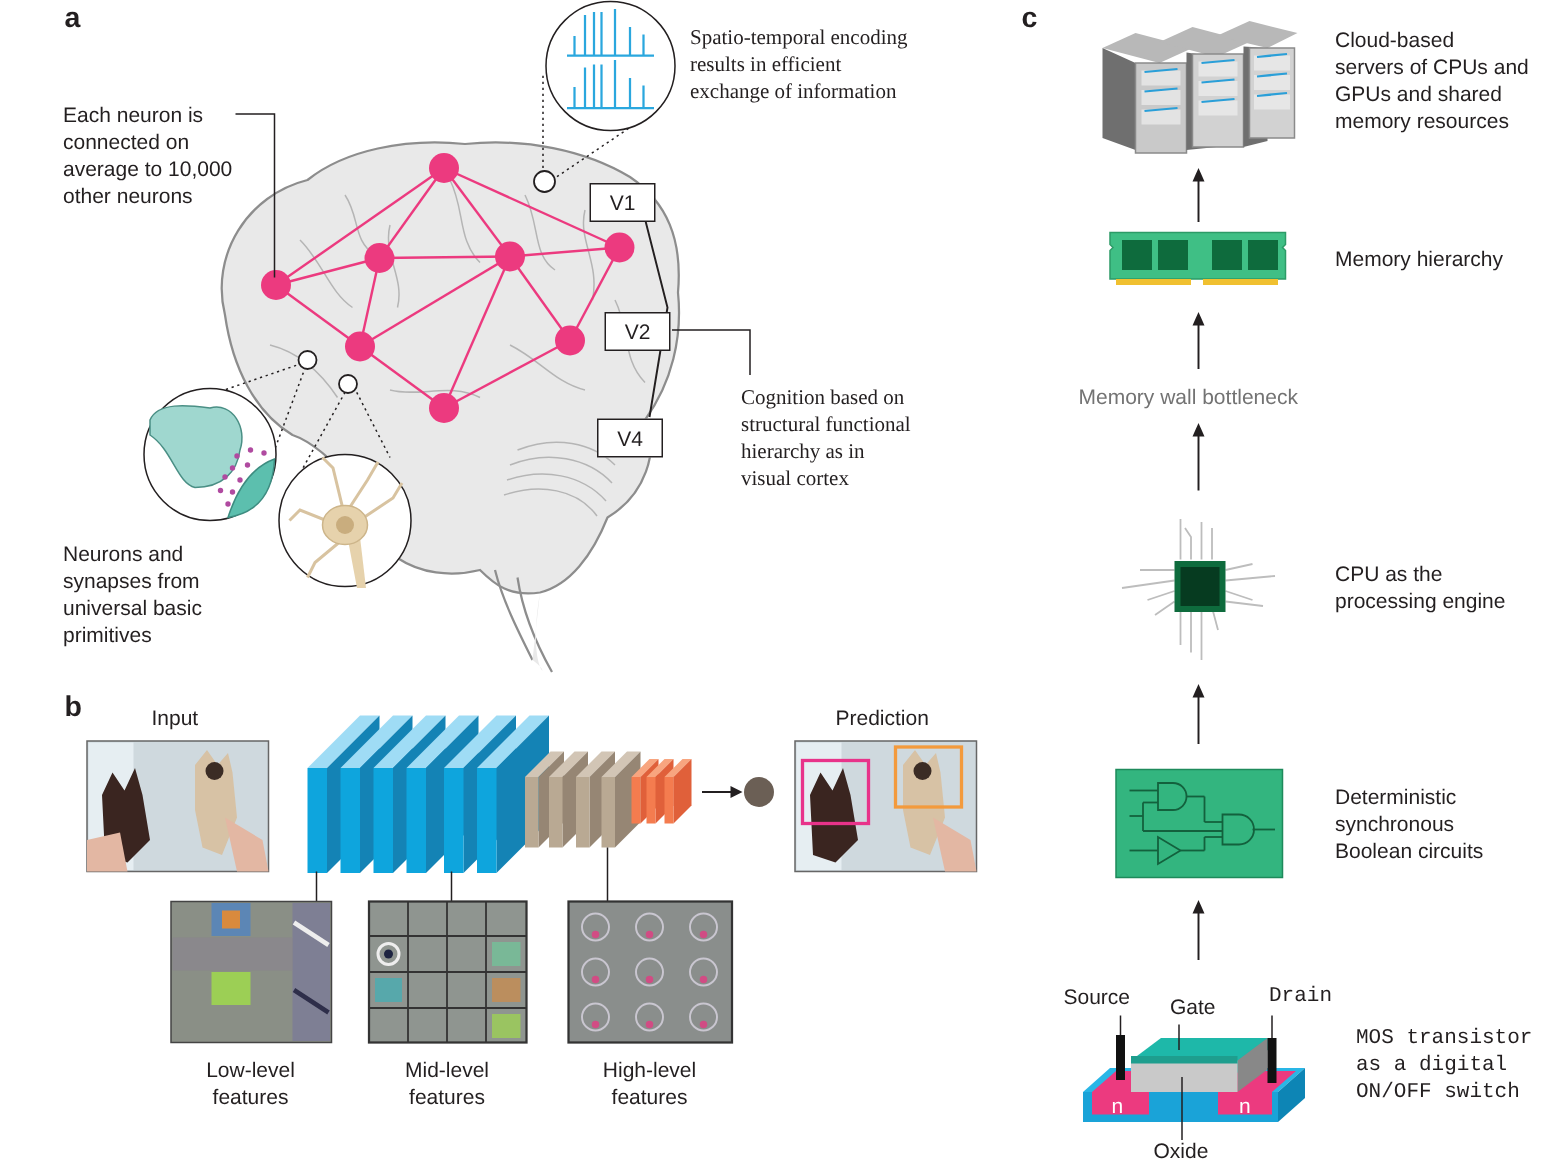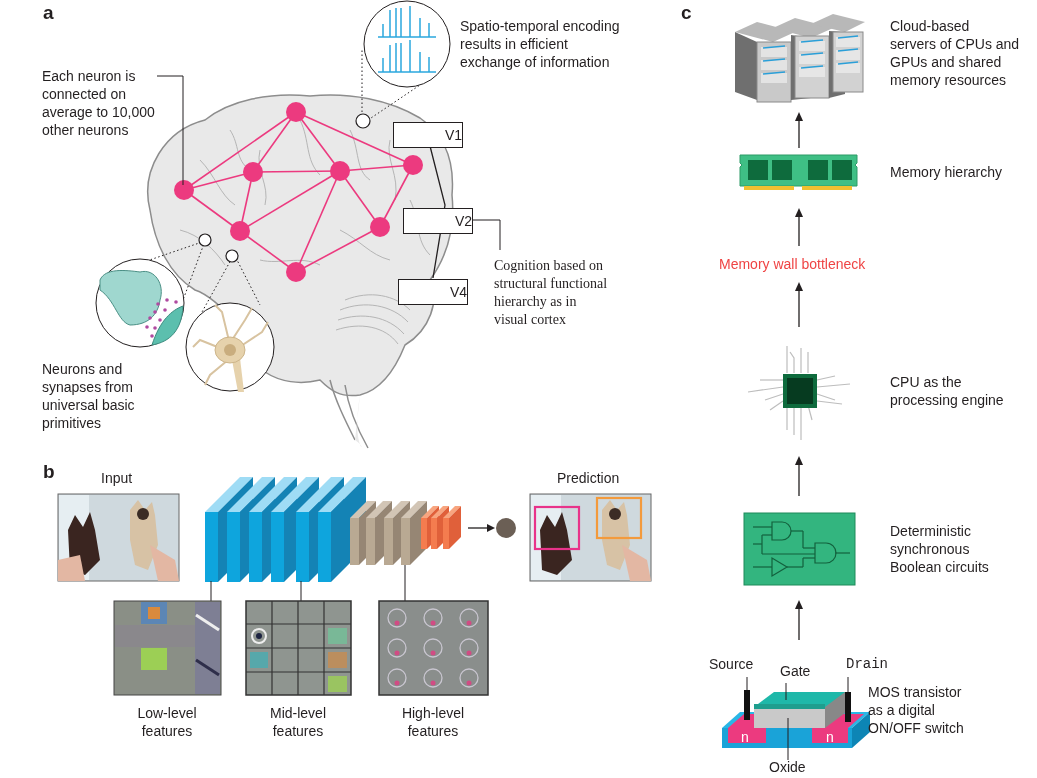--- a/index.html
+++ b/index.html
@@ -1,22 +1,22 @@
 <!DOCTYPE html>
 <html><head>
 <meta charset="utf-8">
 <style>
   html,body{margin:0;padding:0;background:#fff;}
   body{width:1037px;height:778px;position:relative;overflow:hidden;font-family:"Liberation Sans",sans-serif;color:#231f20;}
   .panel-label{position:absolute;font-weight:bold;font-size:19px;font-family:"Liberation Sans",sans-serif;}
   .txt{position:absolute;font-size:14px;line-height:18px;white-space:pre-line;}
   .ctr{text-align:center;}
-  .vbox{position:absolute;width:42px;height:24px;border:1px solid #231f20;background:#fff;font-size:14px;line-height:24px;text-align:right;padding-left:26px;}
+  .vbox{position:absolute;width:42px;height:24px;border:1px solid #231f20;background:#fff;font-size:14px;line-height:24px;text-align:center;}
   svg{position:absolute;left:0;top:0;}
-  .pink{color:#ef4444;}
+  .pink{color:#737373;}
 </style>
 </head>
 <body>
 
 <div class="panel-label" style="left:43px;top:2px;">a</div>
 
 <svg width="1037" height="778">
 
   <g>
     <path d="M150,210 C140,170 165,130 205,120 C230,100 270,92 310,96 C350,92 390,100 420,118 C445,135 455,160 452,195 C455,225 448,255 430,280 C440,300 430,330 405,345 C395,370 380,390 360,395 C340,398 330,390 320,380 C300,385 280,382 265,372 C250,360 240,345 238,325 C225,310 210,295 195,290 C170,275 155,245 150,210 Z" fill="#e9e9e9" stroke="#8d8d8d" stroke-width="1.5"></path>
@@ -136,21 +136,21 @@
     <ellipse cx="230" cy="350" rx="15" ry="13" fill="#e6d2ac" stroke="#cdb58a"></ellipse>
     <circle cx="230" cy="350" r="6" fill="#c9ad7e"></circle>
     <circle cx="232" cy="256" r="6" fill="#fff" stroke="#231f20" stroke-width="1.2"></circle>
   </g>
 </svg>
 
 <div class="txt" style="left:42px;top:67px;">Each neuron is
 connected on
 average to 10,000
 other neurons</div>
-<div class="txt" style="left:460px;top:17px;">Spatio-temporal encoding
+<div class="txt" style="left:460px;top:17px;font-family:Liberation Serif, serif;">Spatio-temporal encoding
 results in efficient
 exchange of information</div>
 <div class="txt" style="left:494px;top:257px;font-family:Liberation Serif, serif;">Cognition based on
 structural functional
 hierarchy as in
 visual cortex</div>
 <div class="txt" style="left:42px;top:360px;">Neurons and
 synapses from
 universal basic
 primitives</div>
@@ -440,21 +440,21 @@
 servers of CPUs and
 GPUs and shared
 memory resources</div>
 <div class="txt" style="left:890px;top:163px;">Memory hierarchy</div>
 <div class="txt pink" style="left:719px;top:255px;">Memory wall bottleneck</div>
 <div class="txt" style="left:890px;top:373px;">CPU as the
 processing engine</div>
 <div class="txt" style="left:890px;top:522px;">Deterministic
 synchronous
 Boolean circuits</div>
-<div class="txt" style="left:868px;top:683px;">MOS transistor
+<div class="txt" style="left:904px;top:683px;font-family:Liberation Mono, monospace;">MOS transistor
 as a digital
 ON/OFF switch</div>
 
 <div class="txt" style="left:709px;top:655px;">Source</div>
 <div class="txt" style="left:780px;top:662px;">Gate</div>
 <div class="txt" style="left:846px;top:655px;font-family:Liberation Mono, monospace;">Drain</div>
 <div class="txt" style="left:769px;top:758px;">Oxide</div>
 <div class="txt" style="left:741px;top:728px;color:#fff;">n</div>
 <div class="txt" style="left:826px;top:728px;color:#fff;">n</div>
 

